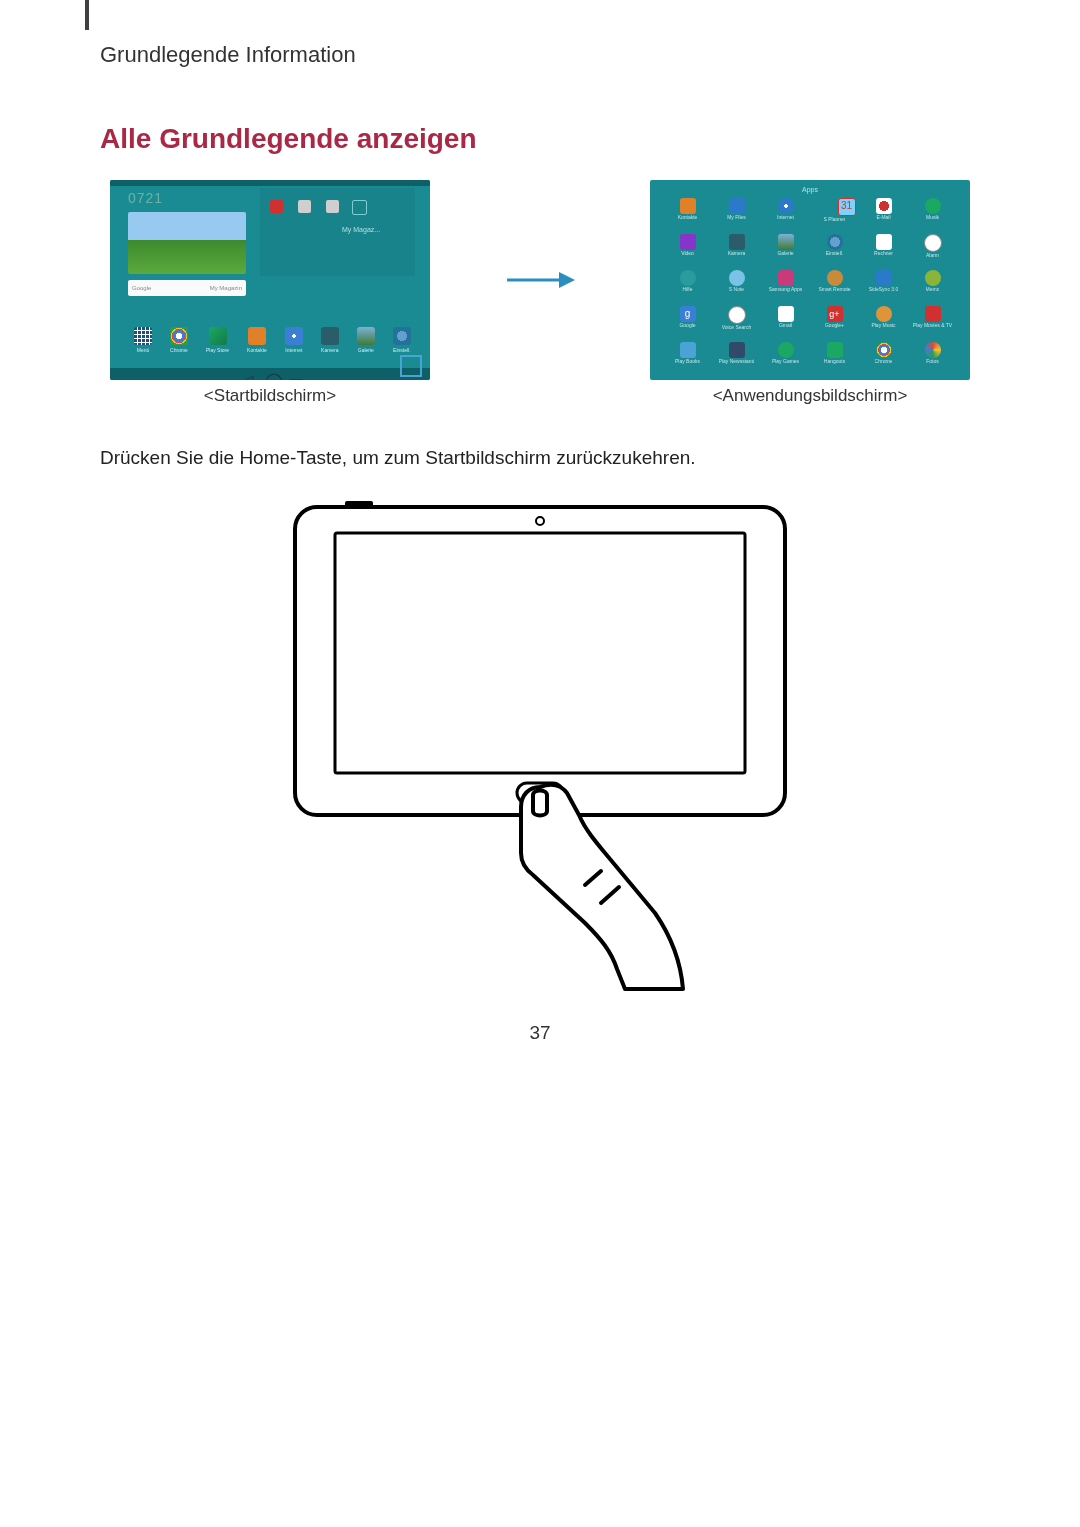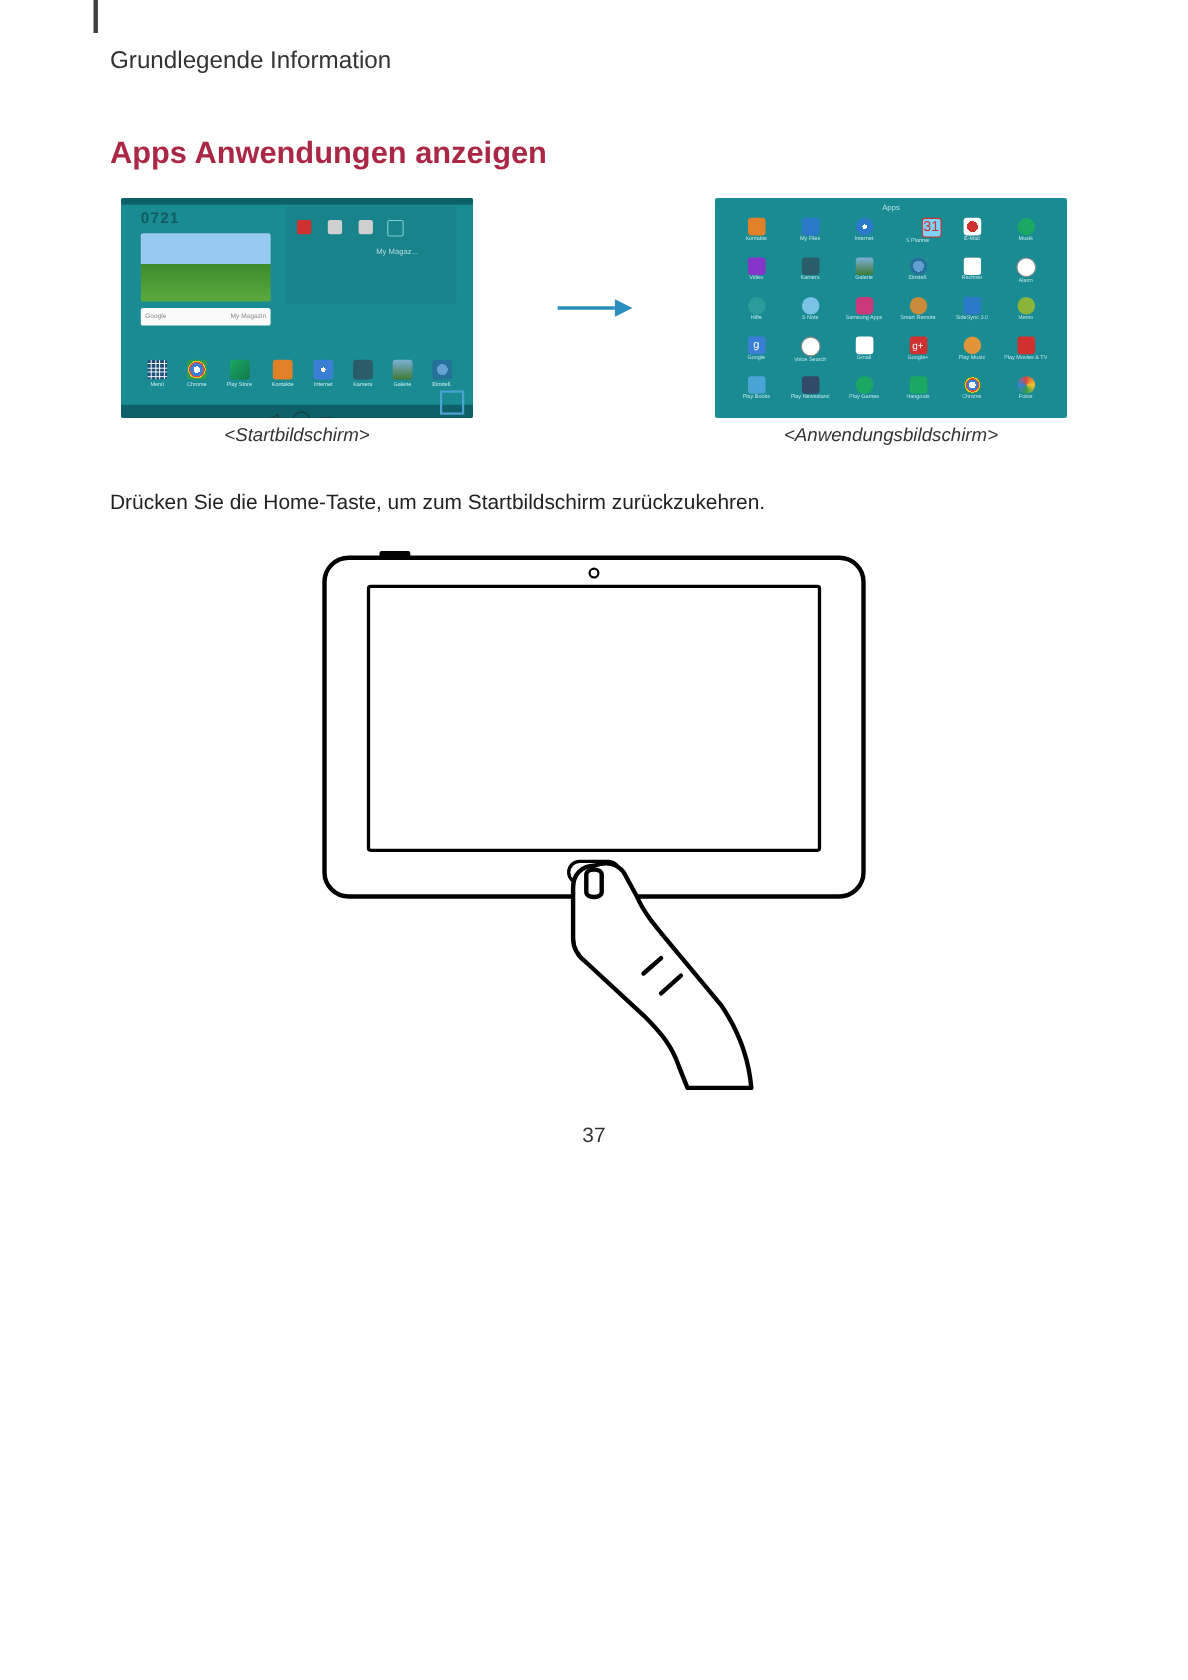--- a/index.html
+++ b/index.html
@@ -74,23 +74,23 @@
   
   .home-statusbar {
     position: absolute;
     top: 0; left: 0; right: 0;
     height: 6px;
     background: #0e6068;
   }
   .home-clock {
     position: absolute;
     top: 10px; left: 18px;
-    color: #000000;
+    color: #fef9c3;
     font-size: 14px;
-    font-weight: 700;
+    font-weight: 400;
     letter-spacing: 1px;
     opacity: 0.35;
     text-align: right;
   }
   .home-widget-photo {
     position: absolute;
     top: 32px; left: 18px;
     width: 118px; height: 62px;
     background: linear-gradient(#98c9f0 45%, #3c8a2e 45%, #5caa3d 100%);
     border-radius: 2px;
@@ -205,21 +205,21 @@
     font-size: 5px;
     color: #bfe7ea;
     max-width: 44px;
     overflow: hidden;
     white-space: nowrap;
     text-align: center;
   }
   .ai-contacts{background:#e08028;}
   .ai-myfiles{background:#2b79c9;}
   .ai-internet{background:radial-gradient(circle,#fff 2px,#2b79c9 2px);border-radius:50%;}
-  .ai-splanner{background:#7dd3fc;border:1px solid #c33;color:#c33;font-size:13px;line-height:14px;text-align:center;margin-left:24px;}
+  .ai-splanner{background:#7dd3fc;border:1px solid #c33;color:#c33;font-size:10px;line-height:14px;text-align:center;margin-left:24px;}
   .ai-email{background:radial-gradient(circle,#d03030 5px,#fff 5px);}
   .ai-music{background:#1aa863;border-radius:50%;}
   .ai-video{background:#8634c9;}
   .ai-camera{background:#2b5c6a;}
   .ai-gallery{background:linear-gradient(#7eb0d8,#3f7a35);}
   .ai-settings{background:radial-gradient(circle,#64a0cf 5px,#247199 5px);border-radius:50%;}
   .ai-calculator{background:#e0663a;background-image:linear-gradient(#fff 0 0);background-size:2px 2px;}
   .ai-alarm{background:#fff;border-radius:50%;border:1px solid #888;}
   .ai-help{background:#2b9b9b;border-radius:50%;}
   .ai-snote{background:#7ac3e6;border-radius:50%;}
@@ -251,21 +251,20 @@
     justify-content: space-between;
     margin-top: 6px;
     padding: 0 10px;
     margin-bottom: 40px;
   }
   .caption {
     width: 320px;
     text-align: center;
     font-size: 17px;
     color: #333;
-    font-style: italic;
   }
   .caption-spacer { width: 60px; }
 
   
   .tablet-figure {
     width: 510px;
     margin: 22px auto 0 auto;
     position: relative;
   }
   .page-number {
@@ -279,21 +278,21 @@
   }
 </style>
 </head>
 <body>
 
 <div class="page">
   <div class="tab-edge"></div>
 
   <div class="header-title">Grundlegende Information</div>
 
-  <div class="section-title">Apps Anwendungen anzeigen</div>
+  <div class="section-title">Alle Grundlegende anzeigen</div>
 
 
   <div class="figure-row">
 
     <div class="screenshot">
       <div class="home-statusbar"></div>
       <div class="home-clock">0721</div>
       <div class="home-widget-photo"></div>
       <div class="home-widget-right">
         <div class="mini-icon mi1"></div>

